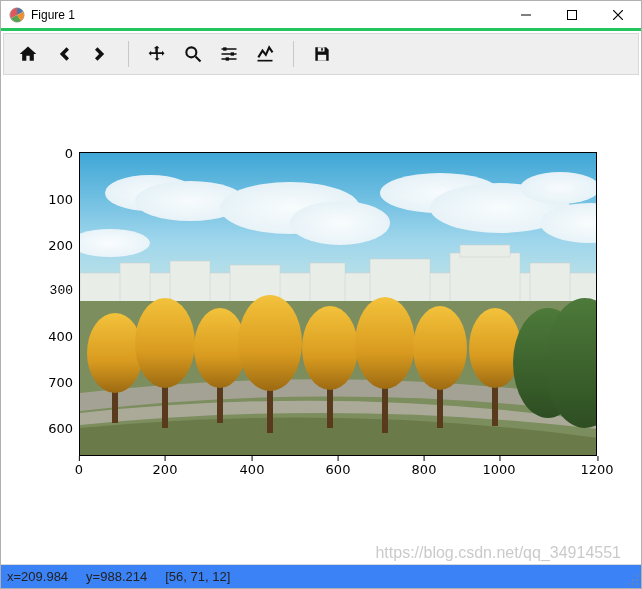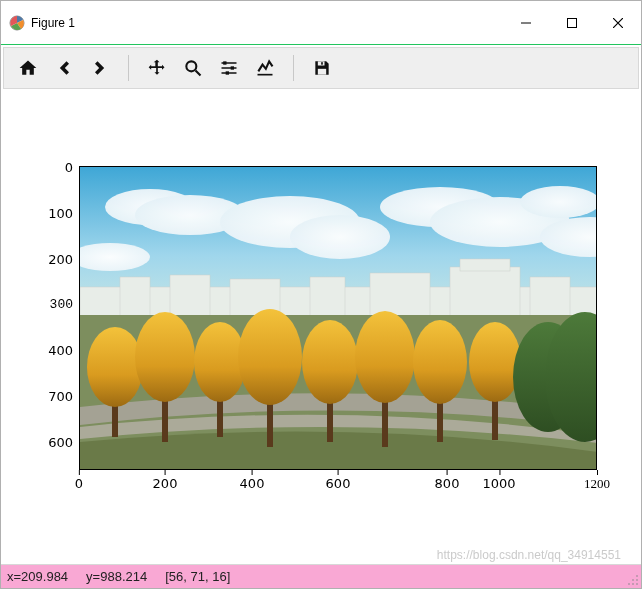--- a/index.html
+++ b/index.html
@@ -14,26 +14,26 @@
   }
   .window {
     width: 642px;
     height: 589px;
     background: #fff;
     border: 1px solid #b0b0b0;
     display: flex;
     flex-direction: column;
   }
   .titlebar {
-    height: 44px;
+    height: 30px;
     background: #fff;
     display: flex;
     align-items: center;
     padding-left: 8px;
-    border-bottom: 1px solid #22c55e;
+    border-bottom: 3px solid #22c55e;
   }
   .titlebar .app-icon {
     width: 16px; height: 16px;
     margin-right: 6px;
     display: flex; align-items: center; justify-content: center;
   }
   .titlebar .title { flex: 0 0 auto; font-size: 12px; color: #000; }
   .titlebar .spacer { flex: 1; }
   .winbtn {
     width: 46px; height: 30px;
@@ -100,36 +100,36 @@
     font-family: "DejaVu Sans", sans-serif;
     text-align: center;
   }
   .xtick .tickmark {
     position: absolute; top: -6px; left: 50%;
     width: 1px; height: 5px; background: #000;
   }
 
   .statusbar {
     height: 24px;
-    background: #f9a8d4;
+    background: #3b82f6;
     border-top: 1px solid #d8d8d8;
     display: flex;
     align-items: center;
     padding: 0 6px;
     font-size: 13px;
     color: #222;
     gap: 18px;
     position: relative;
   }
   .watermark {
     position: absolute;
     right: 20px;
     bottom: 2px;
     color: rgba(150,150,150,0.5);
-    font-size: 12px;
+    font-size: 16px;
     pointer-events: none;
   }
   .resize-grip {
     position: absolute;
     right: 2px; bottom: 2px;
     width: 12px; height: 12px;
     opacity: 0.6;
   }
   .resize-grip svg { display:block; }
 </style>
@@ -329,36 +329,36 @@
       <div class="ytick" style="left:-66px; top:184px;"><span>400</span></div>
       <div class="ytick" style="left:-66px; top:230px;"><span>700</span></div>
       <div class="ytick" style="left:-66px; top:276px;"><span>600</span></div>
     </div>
 
     <div class="xticks">
       <div class="xtick" style="left:0px;"><span class="tickmark"></span><span>0</span></div>
       <div class="xtick" style="left:86px;"><span class="tickmark"></span><span>200</span></div>
       <div class="xtick" style="left:173px;"><span class="tickmark"></span><span>400</span></div>
       <div class="xtick" style="left:259px;"><span class="tickmark"></span><span>600</span></div>
-      <div class="xtick" style="left:345px;margin-left:23px;"><span class="tickmark"></span><span>800</span></div>
+      <div class="xtick" style="left:345px;"><span class="tickmark"></span><span>800</span></div>
       <div class="xtick" style="left:420px;"><span class="tickmark"></span><span>1000</span></div>
-      <div class="xtick" style="left:518px;font-family:Liberation Serif, serif;"><span class="tickmark"></span><span>1200</span></div>
+      <div class="xtick" style="left:518px;"><span class="tickmark"></span><span>1200</span></div>
     </div>
 
     <div class="watermark">https://blog.csdn.net/qq_34914551</div>
   </div>
 
   <div class="statusbar">
     <span>
       <span>x=</span><span>209.984</span>
     </span>
     <span>
       <span>y=</span><span>988.214</span>
     </span>
-    <span>[56, 71, 16]</span>
+    <span>[56, 71, 12]</span>
     <div class="resize-grip">
       <svg width="12" height="12" viewBox="0 0 12 12">
         <circle cx="10" cy="2" r="1" fill="#888"></circle>
         <circle cx="6" cy="6" r="1" fill="#888"></circle>
           <circle cx="10" cy="6" r="1" fill="#888"></circle>
         <circle cx="2" cy="10" r="1" fill="#888"></circle>
           <circle cx="6" cy="10" r="1" fill="#888"></circle>
           <circle cx="10" cy="10" r="1" fill="#888"></circle>
       </svg>
     </div>

